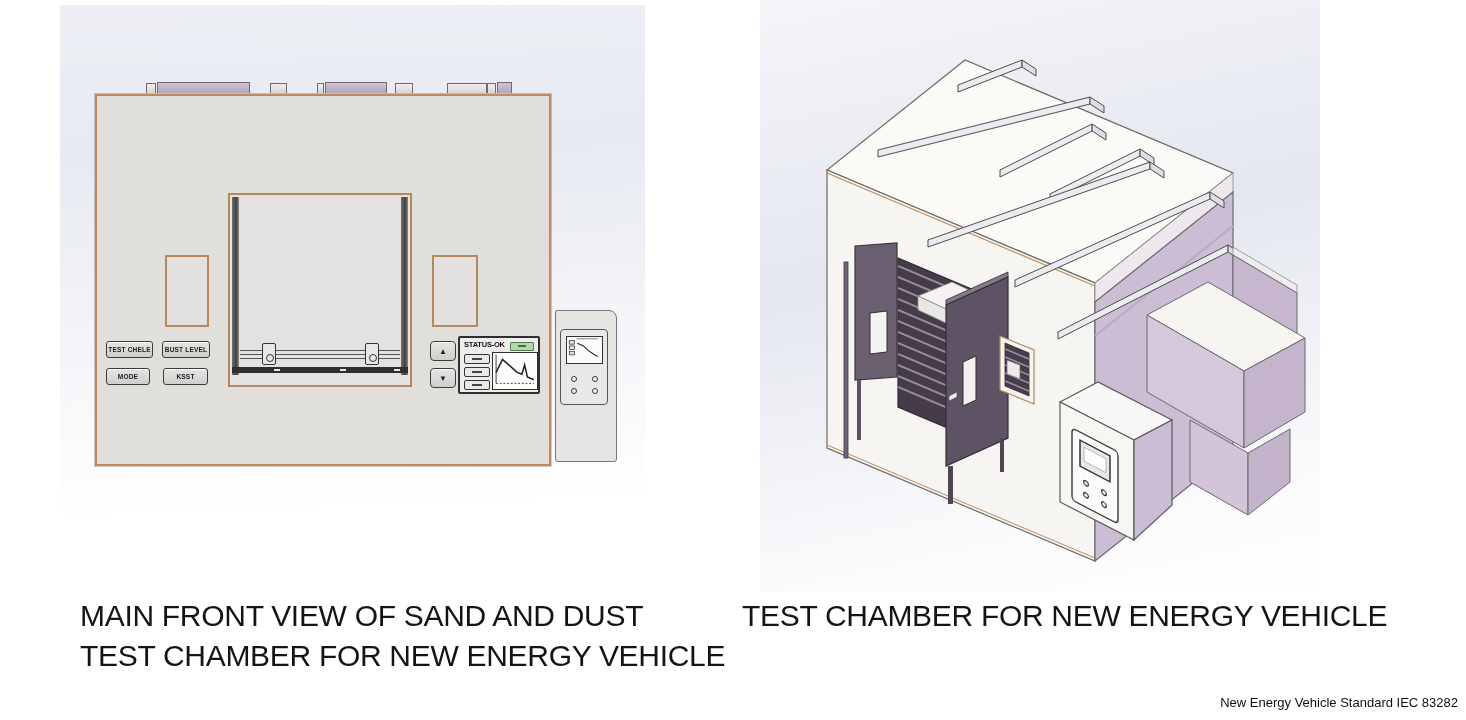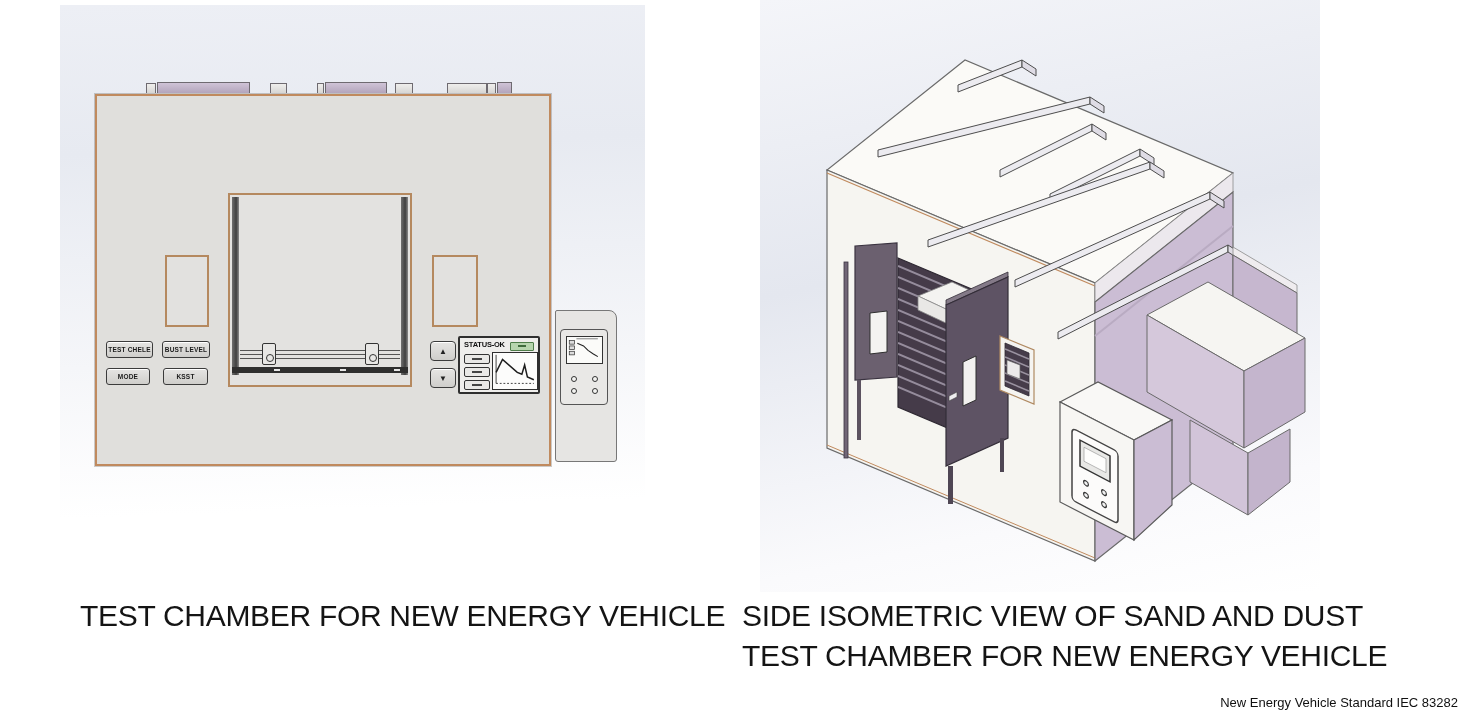--- a/index.html
+++ b/index.html
@@ -258,20 +258,20 @@
       <circle cx="14" cy="48" r="2.4" fill="#f2f2f2" stroke="#333" stroke-width="1.2"></circle>
       <circle cx="32" cy="48" r="2.4" fill="#f2f2f2" stroke="#333" stroke-width="1.2"></circle>
       <circle cx="14" cy="60" r="2.4" fill="#f2f2f2" stroke="#333" stroke-width="1.2"></circle>
       <circle cx="32" cy="60" r="2.4" fill="#f2f2f2" stroke="#333" stroke-width="1.2"></circle>
     </g>
   </g>
 </svg>
 </div>
 
 <div id="caption-left" class="abs caption">
+  <div>MAIN FRONT VIEW OF SAND AND DUST</div>
   <div>TEST CHAMBER FOR NEW ENERGY VEHICLE</div>
 </div>
 <div id="caption-right" class="abs caption">
-  <div>SIDE ISOMETRIC VIEW OF SAND AND DUST</div>
   <div>TEST CHAMBER FOR NEW ENERGY VEHICLE</div>
 </div>
 
 <div id="footer-note" class="abs">New Energy Vehicle Standard IEC 83282</div>
 
 </body></html>

